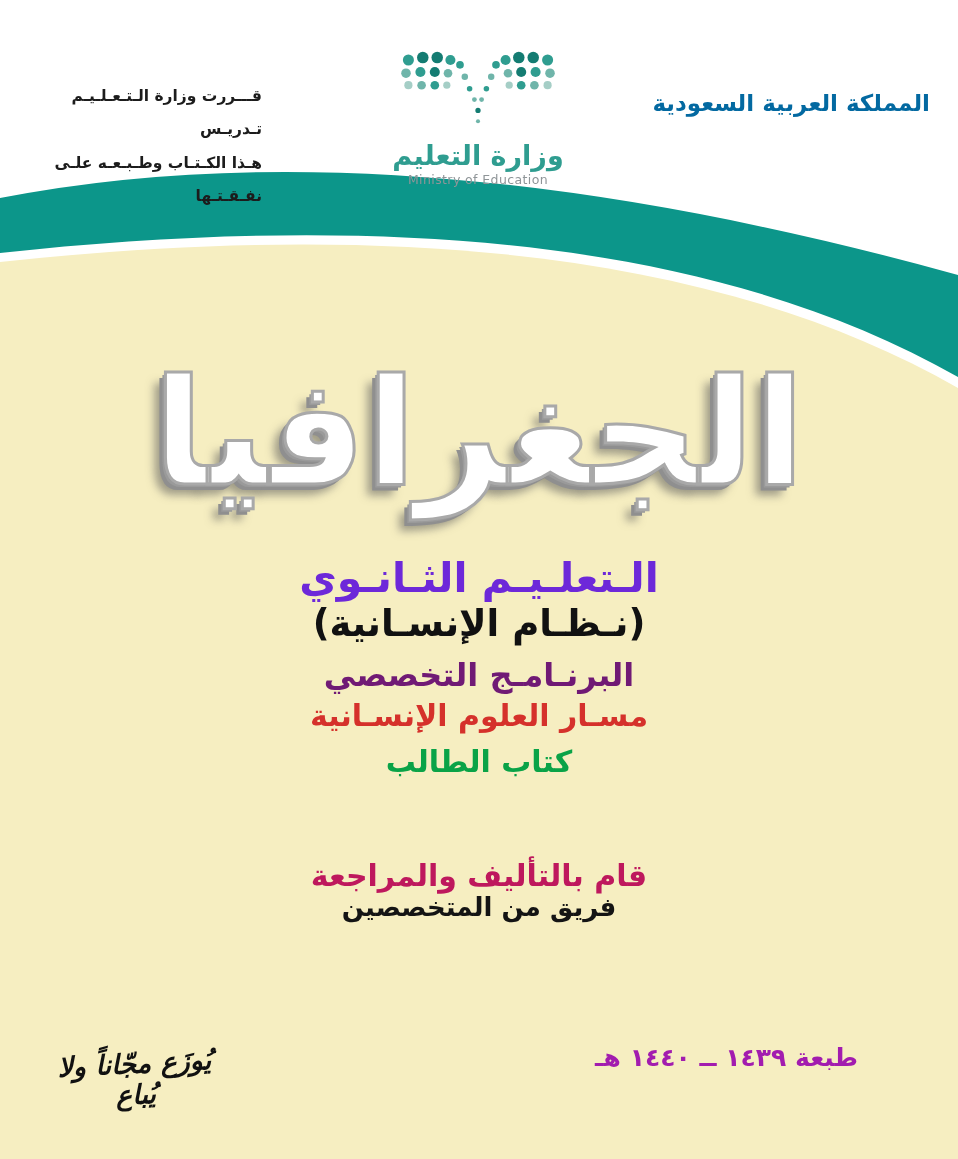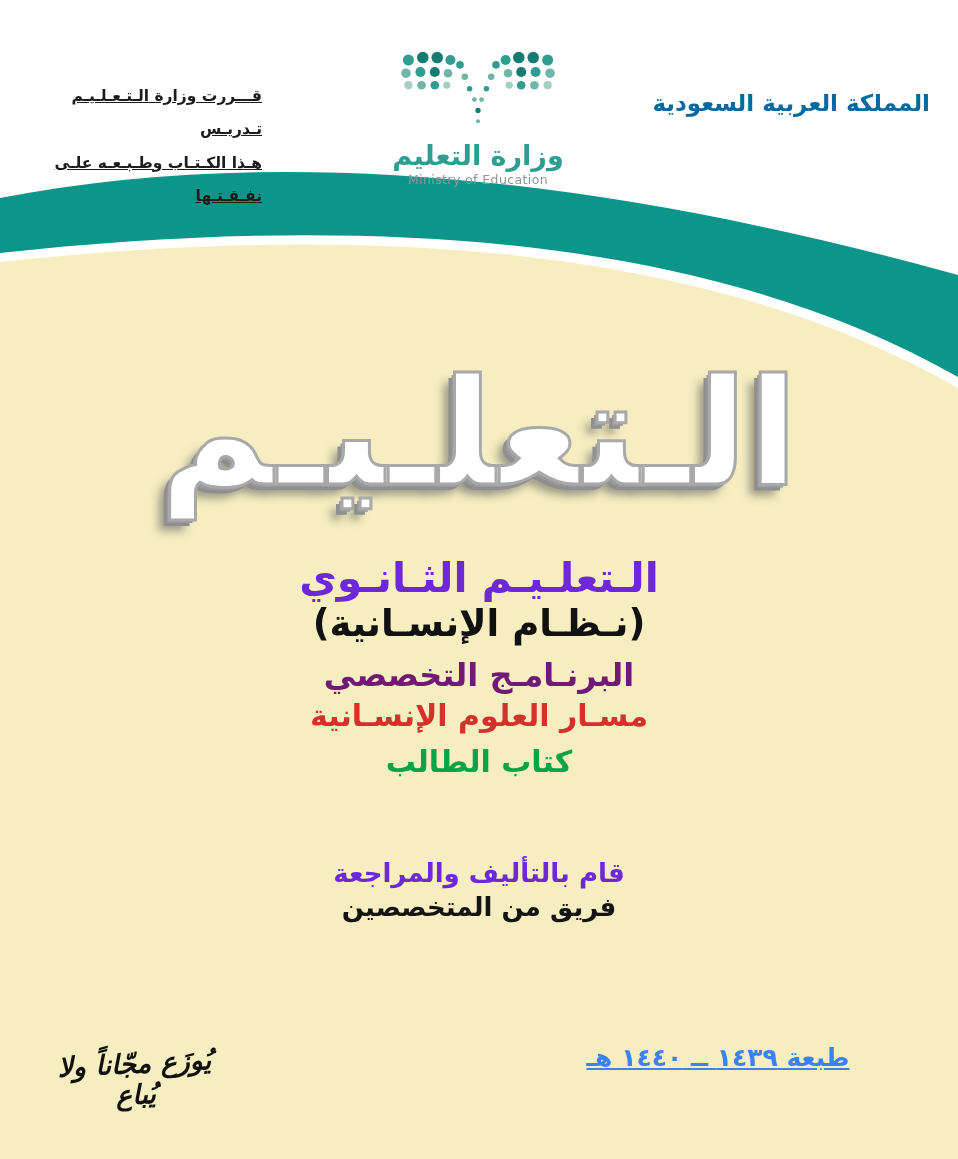--- a/index.html
+++ b/index.html
@@ -17,21 +17,21 @@
   .kingdom{
     position:absolute;top:90px;right:28px;
     width:320px;text-align:right;
     font-size:23px;font-weight:bold;color:#0369a1;
     z-index:3;direction:rtl;
   }
   .statement{
     position:absolute;top:80px;left:30px;width:232px;
     text-align:right;direction:rtl;
     font-size:15.5px;font-weight:bold;color:#1c1c1c;
-    line-height:2.15;z-index:3;text-decoration:underline;
+    line-height:2.15;z-index:3;
   }
   .logo{
     position:absolute;top:48px;left:388px;width:180px;
     text-align:center;z-index:3;
   }
   .logo-dots{display:block;margin:0 auto;}
   .logo-wordmark{
     margin-top:14px;font-size:27px;font-weight:bold;color:#2f9d90;direction:rtl;
   }
   .logo-english{
@@ -49,29 +49,28 @@
       -3px 3px 0 #9a9a9a,
       -6px 6px 0 #8f8f8f,
       -11px 11px 9px rgba(90,90,90,.55);
     letter-spacing:2px;
   }
   .line-education{top:554px;font-size:41px;font-weight:bold;color:#6d28d9;}
   .line-system{top:602px;font-size:37px;font-weight:bold;color:#111111;}
   .line-program{top:656px;font-size:32px;font-weight:bold;color:#701a75;}
   .line-track{top:698px;font-size:30px;font-weight:bold;color:#d5312b;}
   .line-book{top:744px;font-size:30px;font-weight:bold;color:#0aa347;}
-  .line-auth1{top:858px;font-size:26px;font-weight:bold;color:#6d28d9;}
+  .line-auth1{top:858px;font-size:30px;font-weight:bold;color:#be185d;}
   .line-auth2{top:892px;font-size:26px;font-weight:bold;color:#141414;}
   
   .edition{
     position:absolute;top:1040px;right:100px;width:280px;
-    text-align:center;direction:rtl;
-    font-size:25px;font-weight:bold;color:#3b82f6;line-height:1.45;
+    text-align:right;direction:rtl;
+    font-size:25px;font-weight:bold;color:#a21caf;line-height:1.45;
     z-index:2;
-    text-decoration:underline;
   }
   .free-note{
     position:absolute;top:1048px;left:40px;width:190px;
     text-align:center;direction:rtl;
     font-family:"DejaVu Serif", serif;font-style:italic;font-weight:bold;
     font-size:27px;color:#111111;
     transform:rotate(-3deg);
     z-index:2;
   }
 </style>
@@ -130,21 +129,21 @@
         <circle cx="77" cy="34" r="2.3" fill="#2f9d90"></circle>
       <circle cx="67" cy="43" r="2.0" fill="#6fb5aa"></circle>
         <circle cx="73" cy="43" r="2.0" fill="#6fb5aa"></circle>
       <circle cx="70" cy="52" r="2.2" fill="#147c72"></circle>
       <circle cx="70" cy="61" r="1.7" fill="#6fb5aa"></circle>
     </svg>
     <div class="logo-wordmark">وزارة التعليم</div>
     <div class="logo-english">Ministry of Education</div>
   </div>
 
-  <div class="band main-title">الـتعلـيـم</div>
+  <div class="band main-title">الجغرافيا</div>
 
   <div class="band line-education">الـتعلـيـم الثـانـوي</div>
   <div class="band line-system">(نـظـام الإنسـانية)</div>
   <div class="band line-program">البرنـامـج التخصصي</div>
   <div class="band line-track">مسـار العلوم الإنسـانية</div>
   <div class="band line-book">كتاب الطالب</div>
 
   <div class="band line-auth1">قام بالتأليف والمراجعة</div>
   <div class="band line-auth2">فريق من المتخصصين</div>
 

